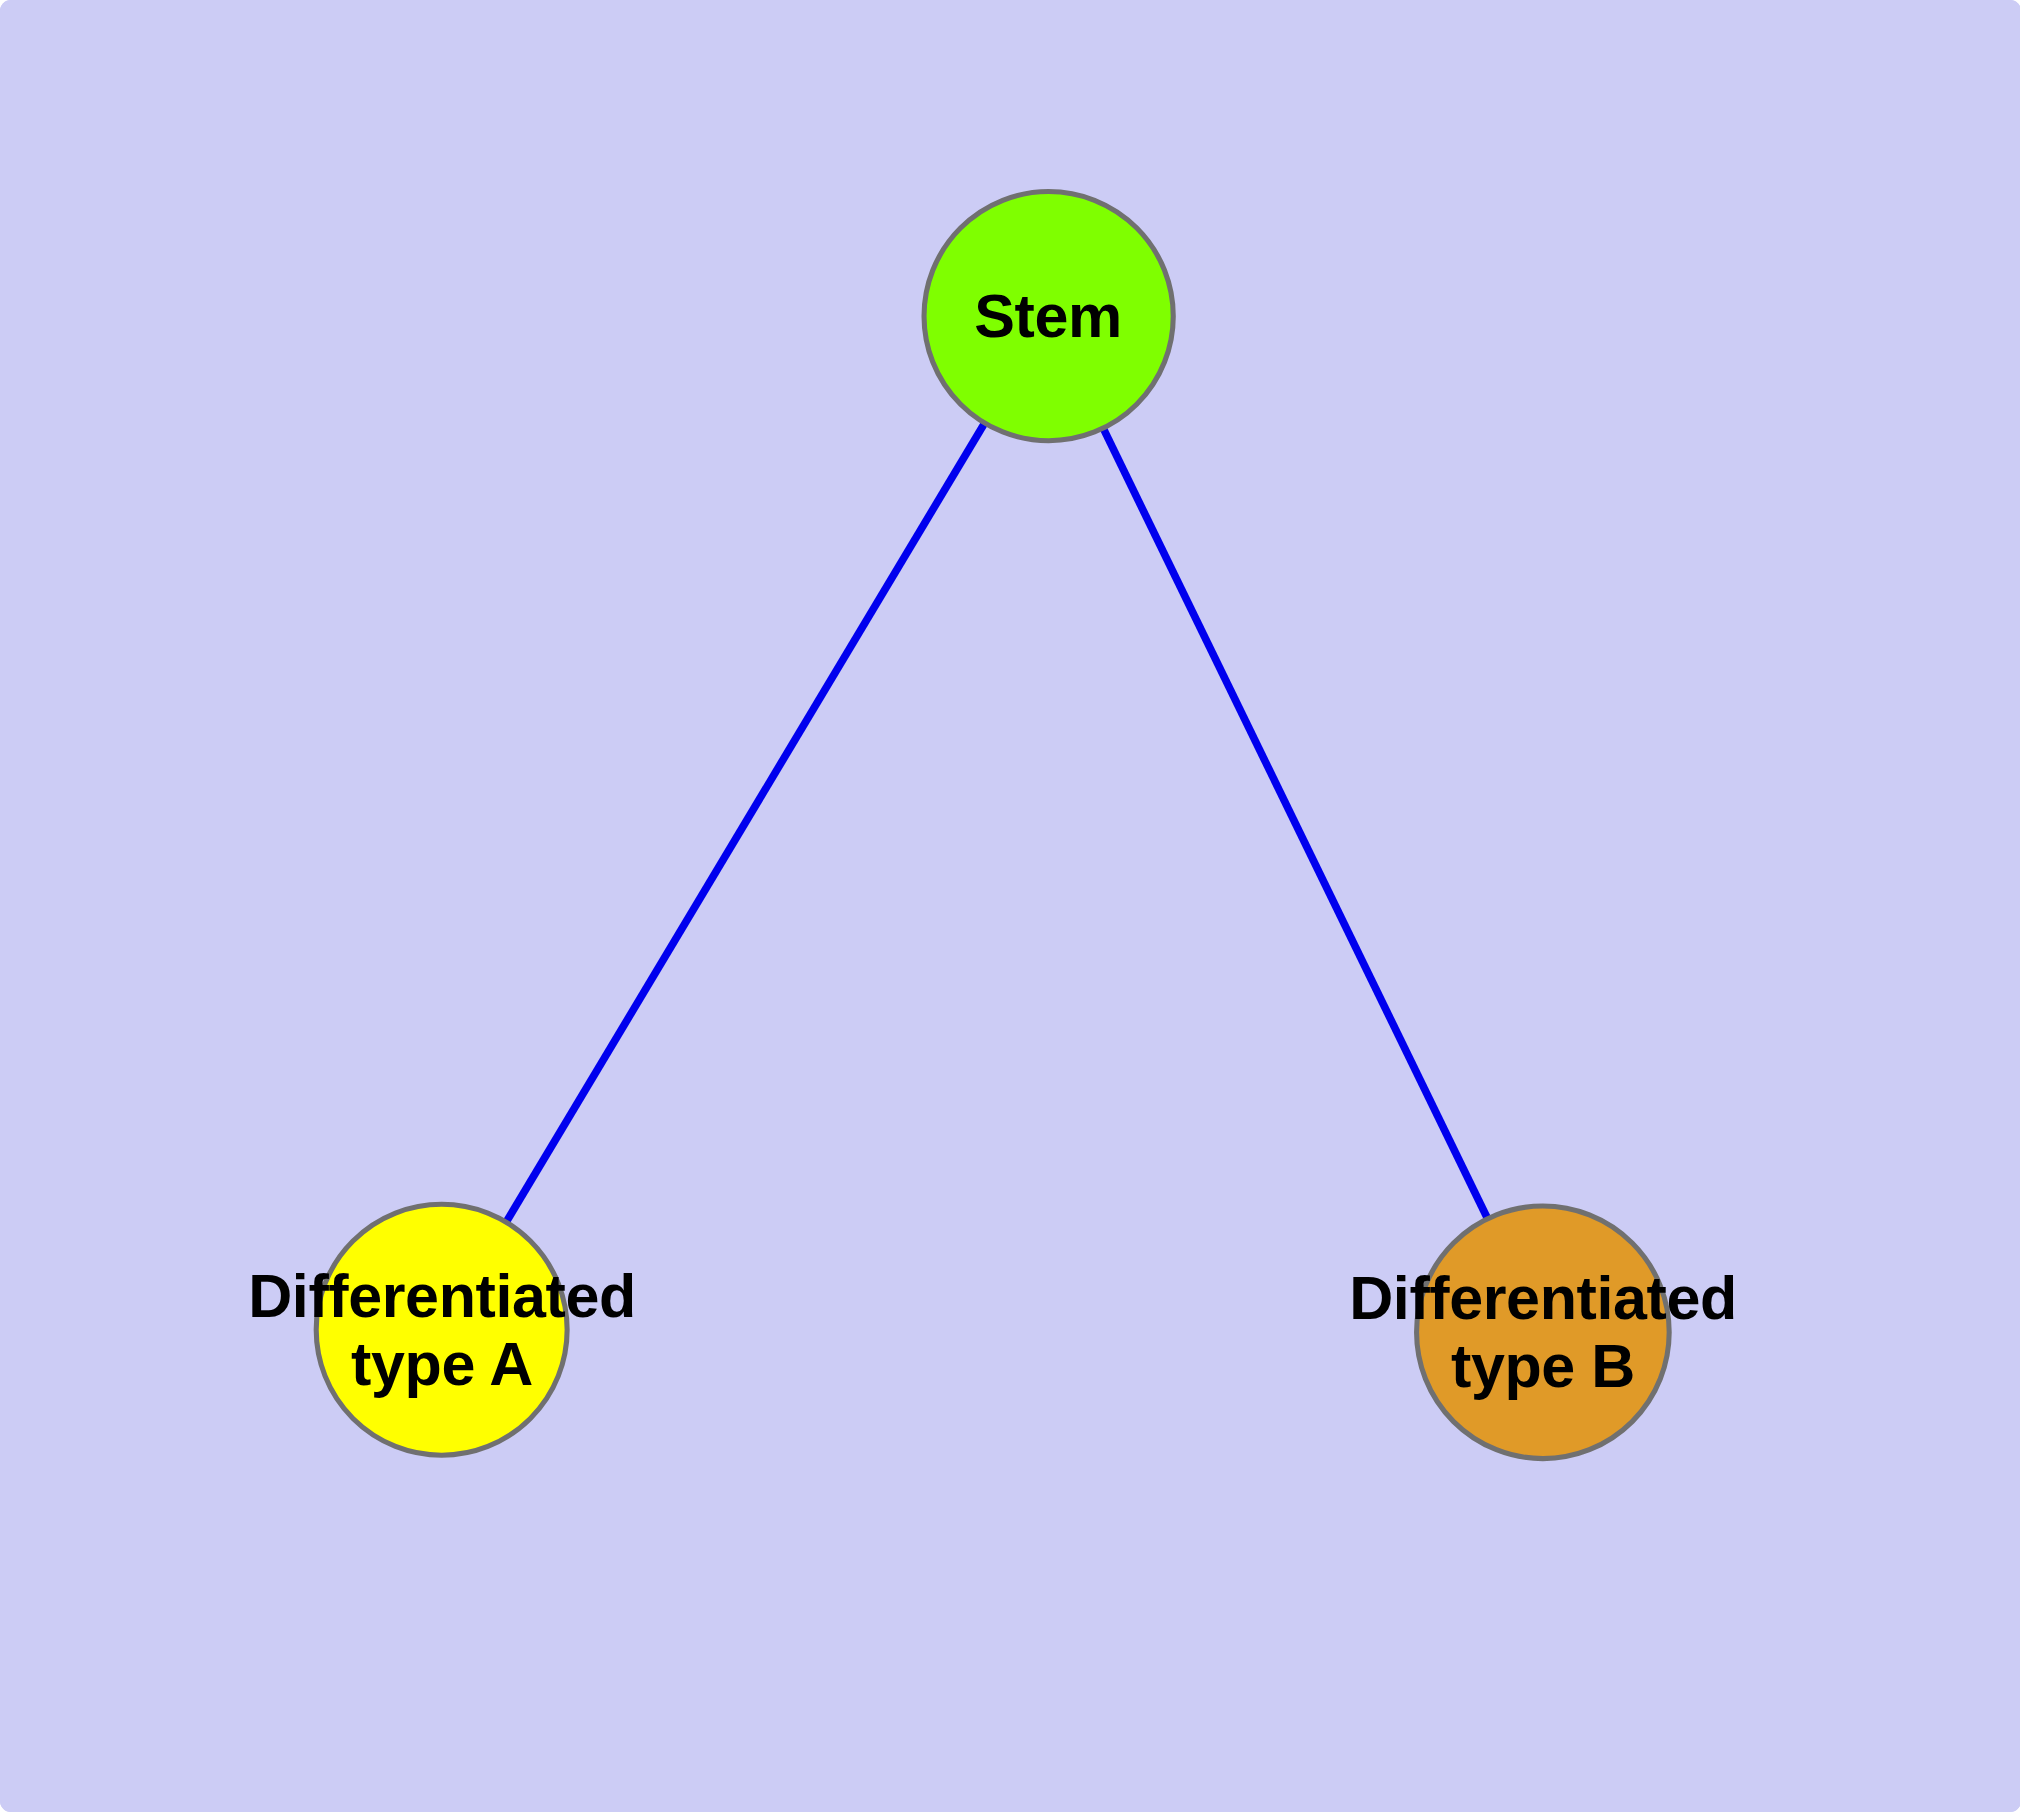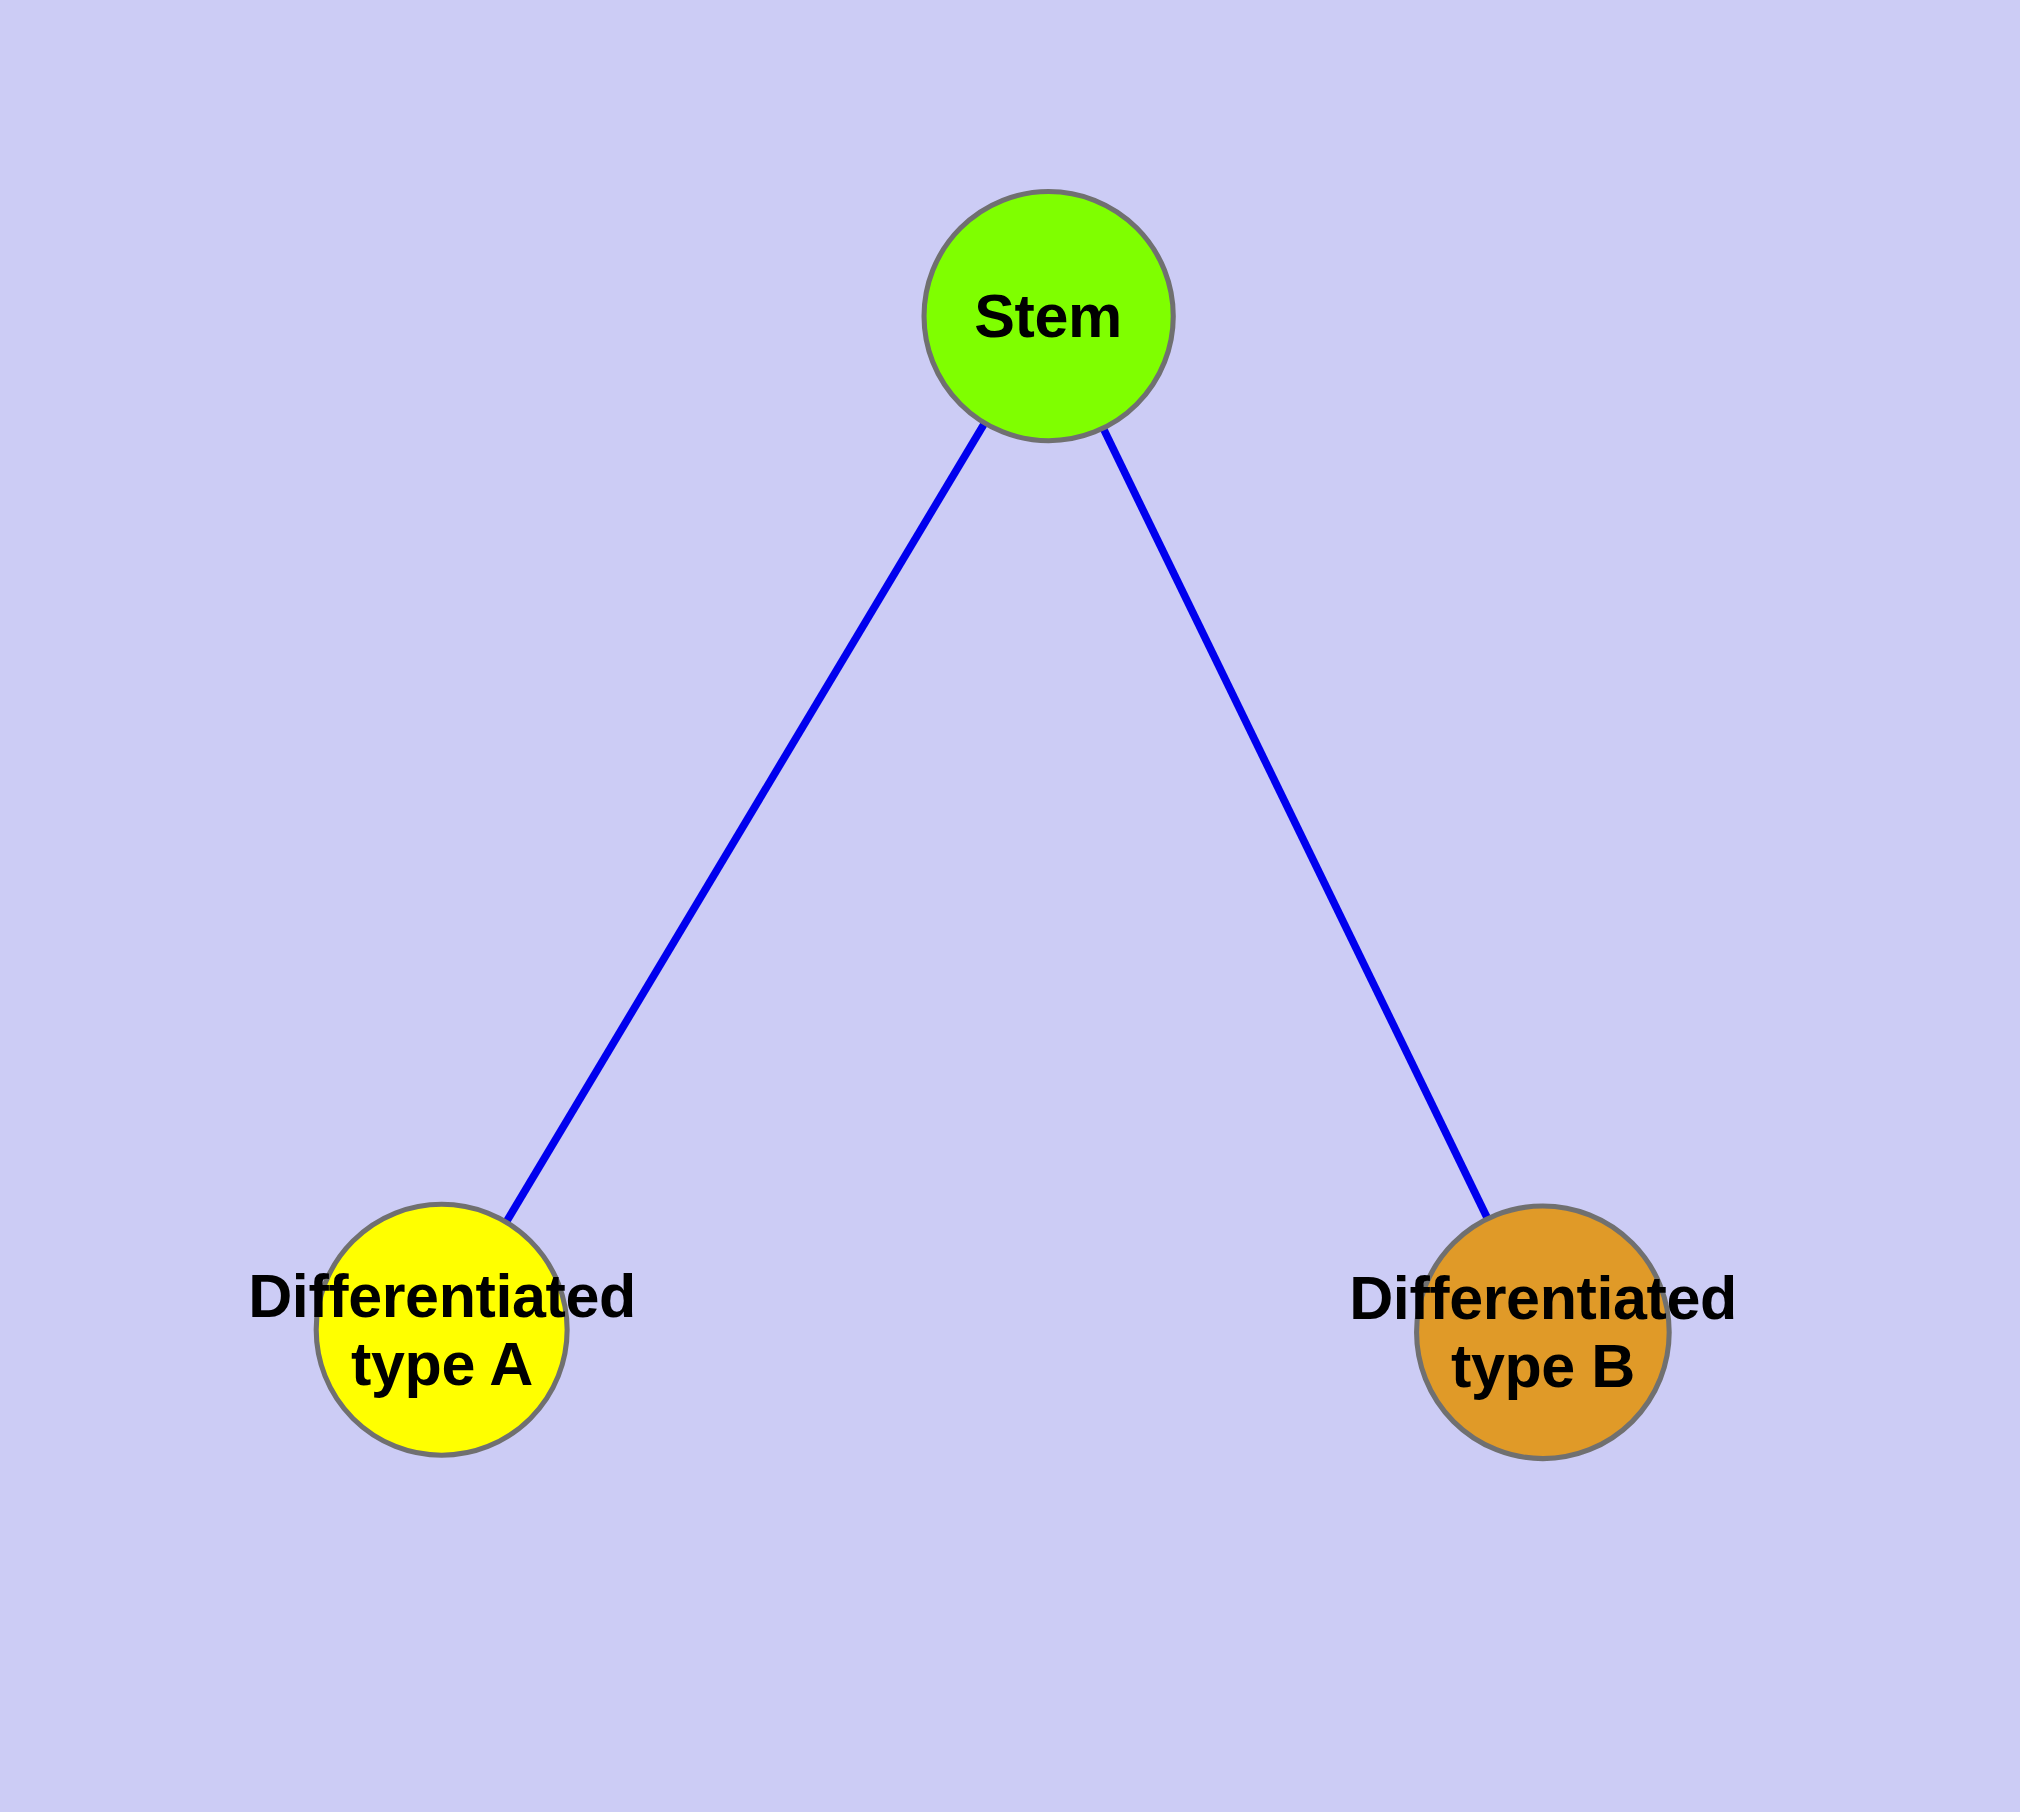--- a/index.html
+++ b/index.html
@@ -32,21 +32,21 @@
     text-align: center;
     white-space: pre;
     transform: translate(-50%, -50%);
     pointer-events: none;
     letter-spacing: -0.4px;
   }
 </style>
 </head>
 <body>
 
-<div id="canvas" style="background: rgb(204, 204, 245);">
+<div id="canvas" style="background: rgb(204, 204, 245); border-radius: 11px;">
 
   <svg id="graph-svg" viewBox="0 0 2384 2138" preserveAspectRatio="none" aria-hidden="true">
     <rect id="bg-rect" x="0" y="0" width="2384" height="2138" fill="#CCCCF5"></rect>
     <g id="edges-layer">
         <line x1="1160.4659238884733" y1="500.8418366332205" x2="598.0477276290537" y2="1440.3001644632009" stroke="#0000EE" stroke-width="9" stroke-linecap="butt"></line>
         <line x1="1302.1555237386328" y1="506.9990959907732" x2="1753.9699054729292" y2="1436.202258425458" stroke="#0000EE" stroke-width="9" stroke-linecap="butt"></line>
       </g>
     <g id="nodes-layer">
         <circle cx="1237" cy="373" r="147" fill="#7FFF00" stroke="#707070" stroke-width="6"></circle>
         <circle cx="521" cy="1569" r="148" fill="#FFFF00" stroke="#707070" stroke-width="6"></circle>

